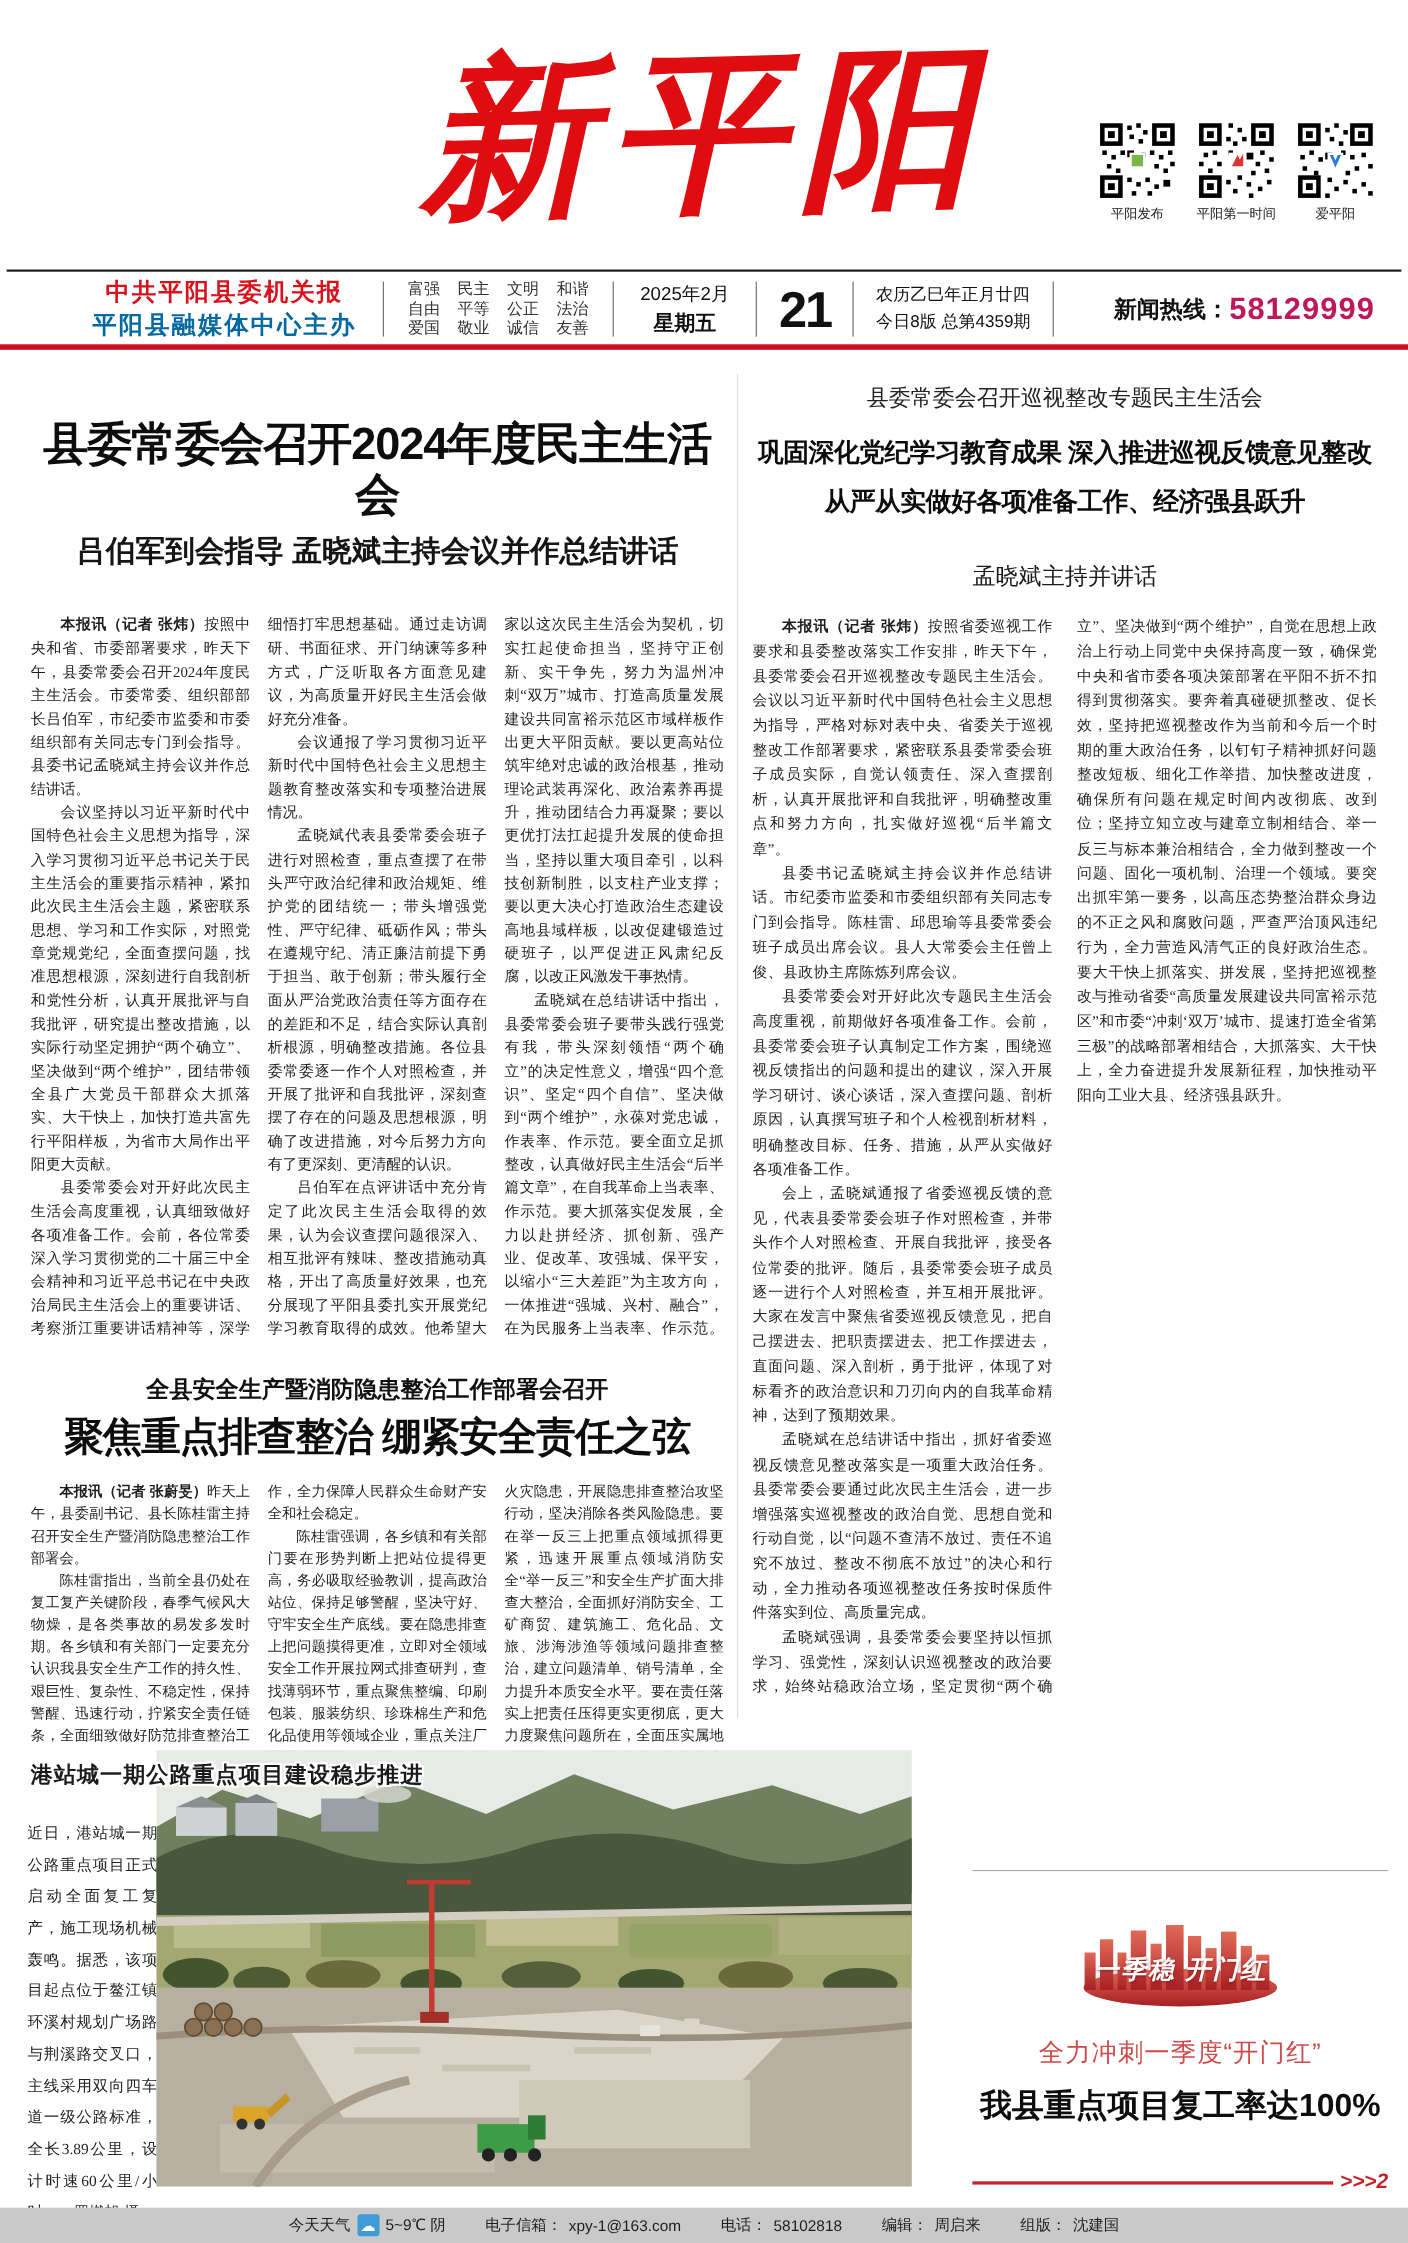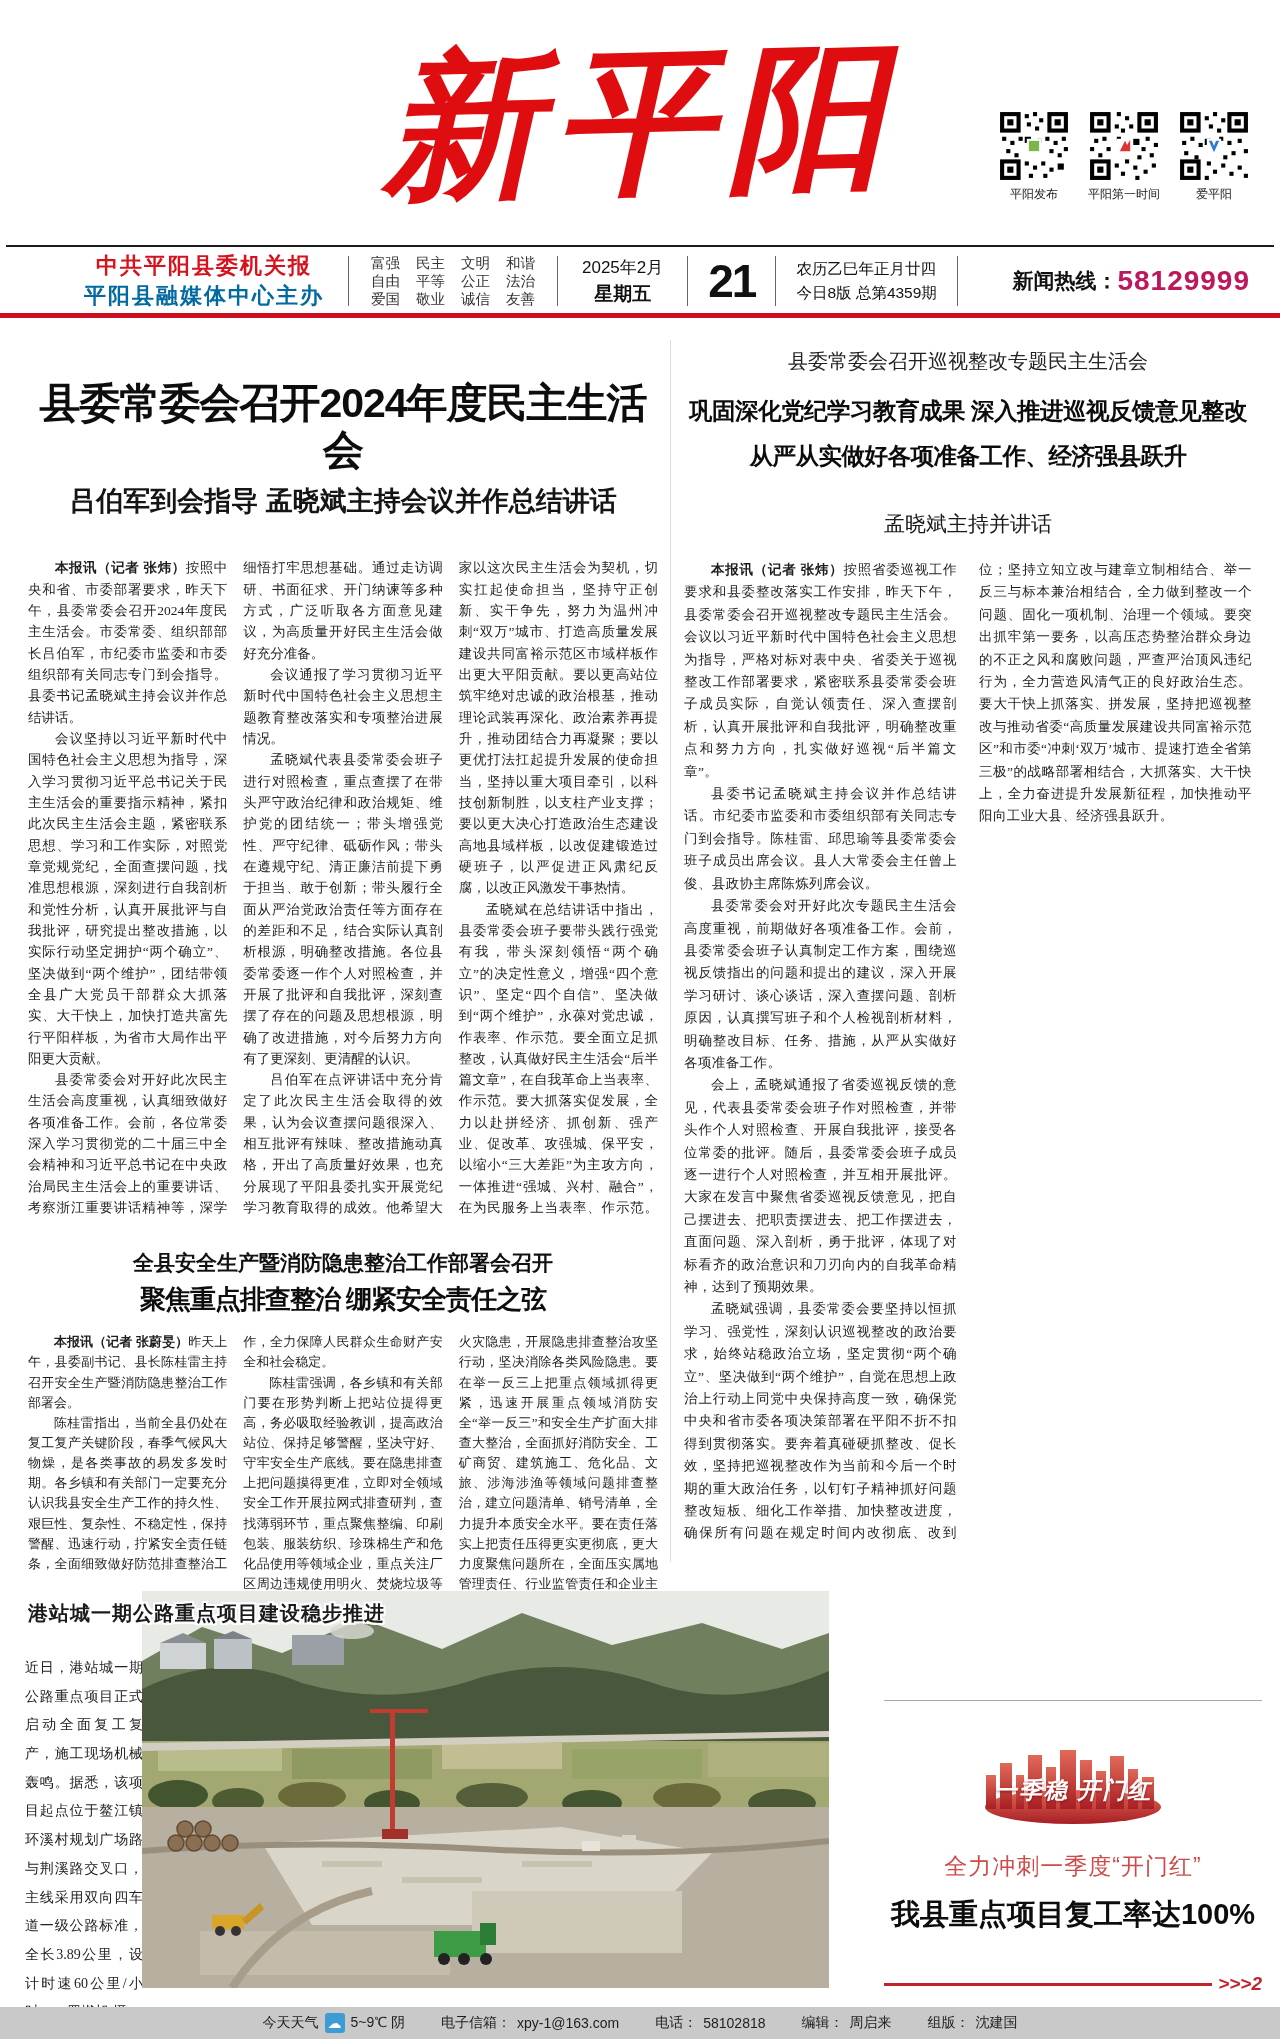--- a/index.html
+++ b/index.html
@@ -45,21 +45,21 @@
   .right-col { position:absolute; left:684px; top:336px; width:568px; }
   .lead-headline { margin-top:44px; text-align:center; font-size:41px; font-weight:900;
     color:#0d0d0d; letter-spacing:-1px; line-height:1.15; }
   .lead-subtitle { margin-top:9px; text-align:center; font-size:27px; font-weight:bold; color:#151515; }
   .body-cols { font-family:"Liberation Serif", serif; font-size:13.5px; line-height:1.58;
     text-align:justify; color:#1e1e1e; column-fill:auto; overflow:hidden; }
   .body-cols p { text-indent:2em; }
   .body-cols b { font-family:"Liberation Sans", sans-serif; }
   .lead-body { margin-top:38px; height:676px; column-count:3; column-gap:16px; }
   .safety-kicker { margin-top:16px; text-align:center; font-size:21px; font-weight:bold; color:#111; }
-  .safety-headline { margin-top:5px; text-align:center; font-size:26px; font-weight:900;
+  .safety-headline { margin-top:5px; text-align:center; font-size:36px; font-weight:900;
     color:#0d0d0d; letter-spacing:-1px; }
   .safety-body { margin-top:15px; height:266px; column-count:3; column-gap:16px; font-size:13px; line-height:1.55;}
   .right-kicker { margin-top:12px; text-align:center; font-size:20px; color:#222; }
   .right-headline { margin-top:20px; text-align:center; font-size:23.5px; font-weight:900;
     color:#0c0c0c; letter-spacing:-0.5px; }
   .right-headline.l2 { margin-top:13px; }
   .right-subtitle { margin-top:38px; text-align:center; font-size:21px; color:#1a1a1a; }
   .right-body { margin-top:21px; height:1002px; column-count:2; column-gap:22px;
     font-size:13.5px; line-height:1.66; letter-spacing:0.4px; }
   
@@ -305,20 +305,21 @@
   <div class="right-col">
     <div class="right-kicker">县委常委会召开巡视整改专题民主生活会</div>
     <div class="right-headline">巩固深化党纪学习教育成果 深入推进巡视反馈意见整改</div>
     <div class="right-headline l2">从严从实做好各项准备工作、经济强县跃升</div>
     <div class="right-subtitle">孟晓斌主持并讲话</div>
     <div class="body-cols right-body">
       <p><b>本报讯（记者 张炜）</b><span>按照省委巡视工作要求和县委整改落实工作安排，昨天下午，县委常委会召开巡视整改专题民主生活会。会议以习近平新时代中国特色社会主义思想为指导，严格对标对表中央、省委关于巡视整改工作部署要求，紧密联系县委常委会班子成员实际，自觉认领责任、深入查摆剖析，认真开展批评和自我批评，明确整改重点和努力方向，扎实做好巡视“后半篇文章”。</span></p>
       <p>县委书记孟晓斌主持会议并作总结讲话。市纪委市监委和市委组织部有关同志专门到会指导。陈桂雷、邱思瑜等县委常委会班子成员出席会议。县人大常委会主任曾上俊、县政协主席陈炼列席会议。</p>
       <p>县委常委会对开好此次专题民主生活会高度重视，前期做好各项准备工作。会前，县委常委会班子认真制定工作方案，围绕巡视反馈指出的问题和提出的建议，深入开展学习研讨、谈心谈话，深入查摆问题、剖析原因，认真撰写班子和个人检视剖析材料，明确整改目标、任务、措施，从严从实做好各项准备工作。</p>
       <p>会上，孟晓斌通报了省委巡视反馈的意见，代表县委常委会班子作对照检查，并带头作个人对照检查、开展自我批评，接受各位常委的批评。随后，县委常委会班子成员逐一进行个人对照检查，并互相开展批评。大家在发言中聚焦省委巡视反馈意见，把自己摆进去、把职责摆进去、把工作摆进去，直面问题、深入剖析，勇于批评，体现了对标看齐的政治意识和刀刃向内的自我革命精神，达到了预期效果。</p>
+      <p>孟晓斌在总结讲话中指出，抓好省委巡视反馈意见整改落实是一项重大政治任务。县委常委会要通过此次民主生活会，进一步增强落实巡视整改的政治自觉、思想自觉和行动自觉，以“问题不查清不放过、责任不追究不放过、整改不彻底不放过”的决心和行动，全力推动各项巡视整改任务按时保质件件落实到位、高质量完成。</p>
       <p>孟晓斌强调，县委常委会要坚持以恒抓学习、强党性，深刻认识巡视整改的政治要求，始终站稳政治立场，坚定贯彻“两个确立”、坚决做到“两个维护”，自觉在思想上政治上行动上同党中央保持高度一致，确保党中央和省市委各项决策部署在平阳不折不扣得到贯彻落实。要奔着真碰硬抓整改、促长效，坚持把巡视整改作为当前和今后一个时期的重大政治任务，以钉钉子精神抓好问题整改短板、细化工作举措、加快整改进度，确保所有问题在规定时间内改彻底、改到位；坚持立知立改与建章立制相结合、举一反三与标本兼治相结合，全力做到整改一个问题、固化一项机制、治理一个领域。要突出抓牢第一要务，以高压态势整治群众身边的不正之风和腐败问题，严查严治顶风违纪行为，全力营造风清气正的良好政治生态。要大干快上抓落实、拼发展，坚持把巡视整改与推动省委“高质量发展建设共同富裕示范区”和市委“冲刺‘双万’城市、提速打造全省第三极”的战略部署相结合，大抓落实、大干快上，全力奋进提升发展新征程，加快推动平阳向工业大县、经济强县跃升。</p>
     </div>
   </div>
 
   <div class="photo-title">港站城一期公路重点项目建设稳步推进</div>
   <div class="photo-caption">
     <span>近日，港站城一期公路重点项目正式启动全面复工复产，施工现场机械轰鸣。据悉，该项目起点位于鳌江镇环溪村规划广场路与荆溪路交叉口，主线采用双向四车道一级公路标准，全长3.89公里，设计时速60公里/小时。</span><span class="credit">罗燃旭 摄</span>
   </div>
   <div class="photo-box">
     <svg viewBox="0 0 687 397" preserveAspectRatio="none">

